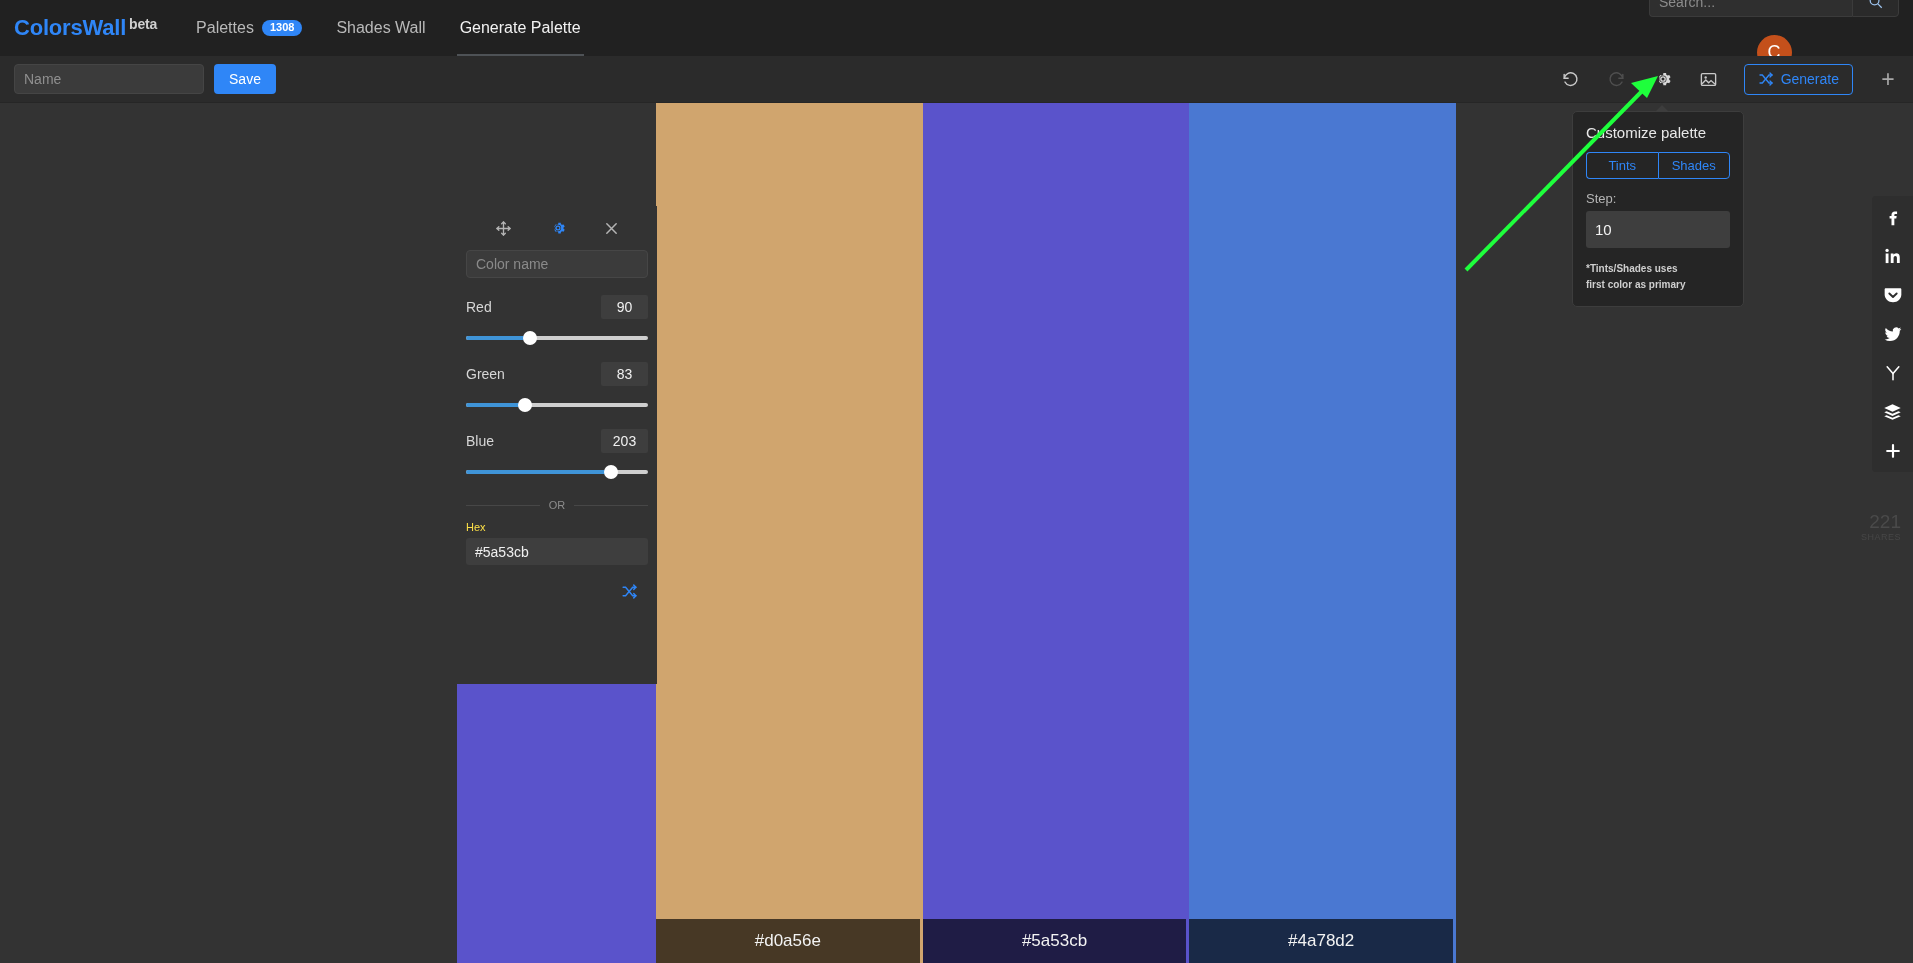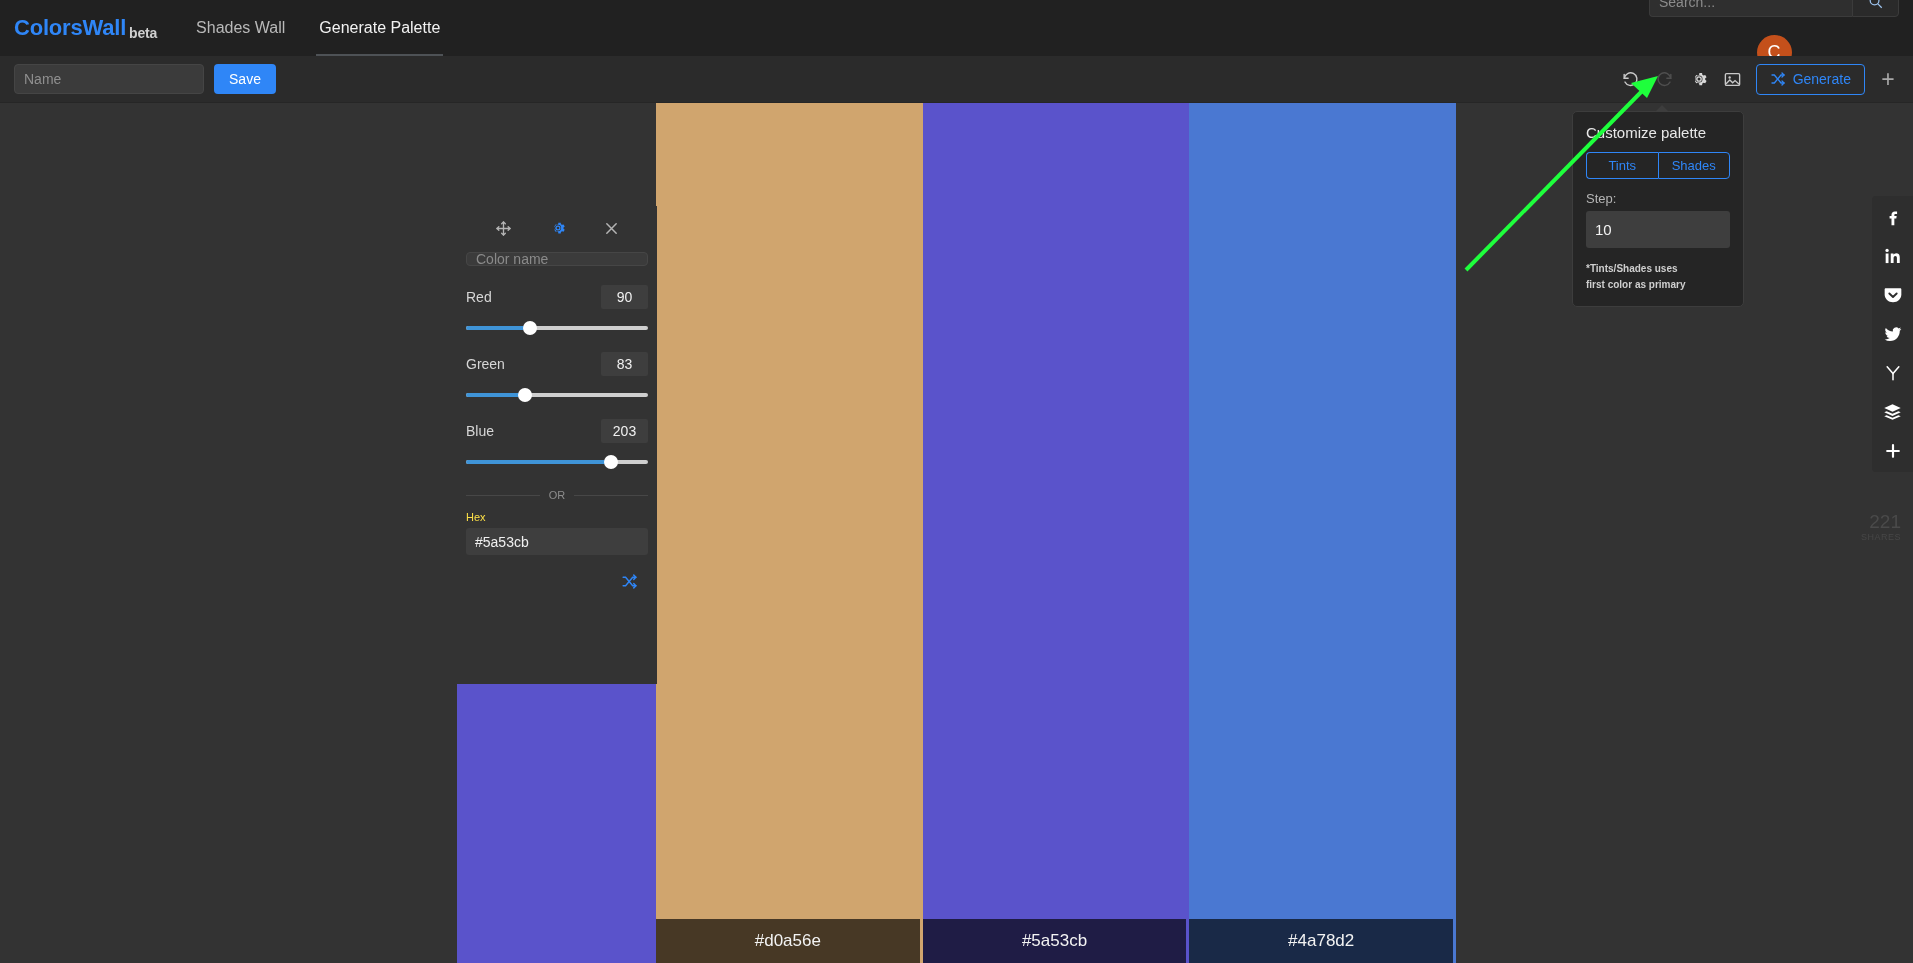--- a/index.html
+++ b/index.html
@@ -15,21 +15,21 @@
   .navbar {
     position: absolute; top: 0; left: 0;
     width: 1913px; height: 56px;
     background: #212121;
     display: flex; align-items: center;
   }
   .brand {
     margin-left: 14px;
     font-size: 22px; font-weight: bold;
     color: #2f86f7; letter-spacing: -0.2px;
-    display: flex; align-items: flex-end;
+    display: flex; align-items: flex-start;
   }
   .brand-beta {
     font-size: 14px; font-weight: bold;
     color: #cfcfcf; margin-left: 3px; margin-top: 1px;
   }
   .nav-tabs { display: flex; align-items: center; height: 56px; margin-left: 22px; }
   .nav-tab {
     position: relative;
     height: 56px;
     display: flex; align-items: center;
@@ -100,21 +100,21 @@
   .name-input::placeholder { color: #8f8f8f; }
   .save-btn {
     margin-left: 10px;
     width: 62px; height: 30px;
     background: #2f86f7; border: none; border-radius: 4px;
     color: #fff; font-size: 14px; cursor: pointer;
     font-family: "Liberation Sans", sans-serif;
   }
   .tool-right {
     margin-left: auto; margin-right: 14px;
-    display: flex; align-items: center; gap: 12px;
+    display: flex; align-items: center; gap: 24px;
   }
   .tool-icon {
     width: 22px; height: 22px;
     display: flex; align-items: center; justify-content: center;
     cursor: pointer; color: #c9c9c9;
   }
   .tool-icon.dim { color: #4f4f4f; cursor: default; }
   .tool-icon.active { color: #d8d8d8; }
   .generate-btn {
     height: 31px;
@@ -165,21 +165,21 @@
     width: 200px; height: 478px;
     background: #333333;
     padding: 0 9px;
   }
   .editor-head {
     height: 44px; display: flex; align-items: center;
     justify-content: center; gap: 38px;
   }
   .editor-head .ico { cursor: pointer; display: flex; }
   .color-name-input {
-    width: 182px; height: 14px;
+    width: 182px; height: 28px;
     background: #3b3b3b; border: 1px solid #464646; border-radius: 4px;
     color: #14b8a6; font-size: 14px; padding: 0 9px;
     font-family: "Liberation Sans", sans-serif;
     outline: none;
   }
   .color-name-input::placeholder { color: #8a8a8a; }
   .chan { margin-top: 17px; }
   .chan-row {
     display: flex; align-items: center; justify-content: space-between;
   }
@@ -301,20 +301,24 @@
 </head>
 <body>
 
 <div class="navbar">
   <div class="brand">
     <span>ColorsWall</span>
     <span class="brand-beta">beta</span>
   </div>
 
   <div class="nav-tabs">
+    <div class="nav-tab">
+      <span>Palettes</span>
+      <span class="badge">1308</span>
+    </div>
     <div class="nav-tab">
       <span>Shades Wall</span>
     </div>
     <div class="nav-tab active">
       <span>Generate Palette</span>
     </div>
   </div>
 
   <div class="nav-right">
     <div class="searchbox">

